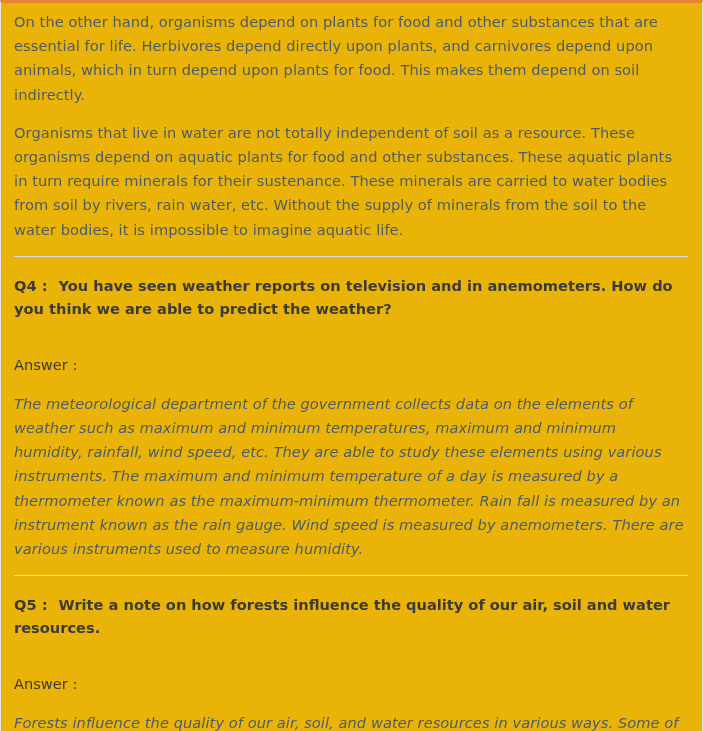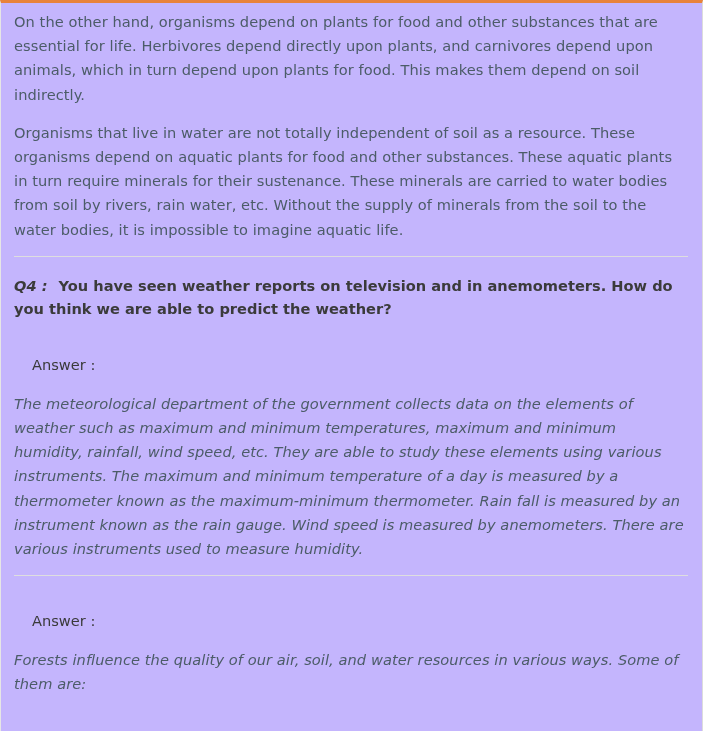--- a/index.html
+++ b/index.html
@@ -12,21 +12,21 @@
     height: 731px;
     overflow: hidden;
     font-family: "DejaVu Sans", "Liberation Sans", sans-serif;
   }
 
   #page {
     position: relative;
     width: 703px;
     height: 731px;
     box-sizing: border-box;
-    background: #c4b5fd;
+    background: #eab308;
     border-top: 3px solid #e8833a;
     border-left: 1px solid #e6e6e6;
     border-right: 1px solid #dcdcdc;
     overflow: hidden;
   }
 
   #content {
     padding: 0 14px 0 13px;
     box-sizing: border-box;
   }
@@ -53,25 +53,24 @@
 
   .question {
     margin: 17px 0 0 0;
     font-size: 14.6px;
     line-height: 23px;
     font-weight: bold;
     color: #3b3b3b;
   }
   .question .qlabel {
     font-weight: bold;
-    font-style: italic;
   }
 
   .answer-label {
-    margin: 34px 0 0 18px;
+    margin: 34px 0 0 0;
     font-size: 14.6px;
     line-height: 22px;
     color: #3a3a3a;
     font-weight: normal;
   }
 
   .answer-body {
     margin: 16px 0 0 0;
     font-style: italic;
   }
@@ -97,20 +96,24 @@
         <span>You have seen weather reports on television and in anemometers. How do you think we are able to predict the weather?</span>
       </p>
       <p class="answer-label">Answer :</p>
       <div class="answer-body">
         <p class="para">The meteorological department of the government collects data on the elements of weather such as maximum and minimum temperatures, maximum and minimum humidity, rainfall, wind speed, etc. They are able to study these elements using various instruments. The maximum and minimum temperature of a day is measured by a thermometer known as the maximum-minimum thermometer. Rain fall is measured by an instrument known as the rain gauge. Wind speed is measured by anemometers. There are various instruments used to measure humidity.</p>
       </div>
     </section>
 
     <hr class="divider">
     <section>
+      <p class="question">
+        <span class="qlabel" style="margin-right: 6px;">Q5 :</span>
+        <span>Write a note on how forests influence the quality of our air, soil and water resources.</span>
+      </p>
       <p class="answer-label">Answer :</p>
       <div class="answer-body">
         <p class="para">Forests influence the quality of our air, soil, and water resources in various ways. Some of them are:</p>
 
       </div>
     </section>
 
   </div>
 </div>
 

